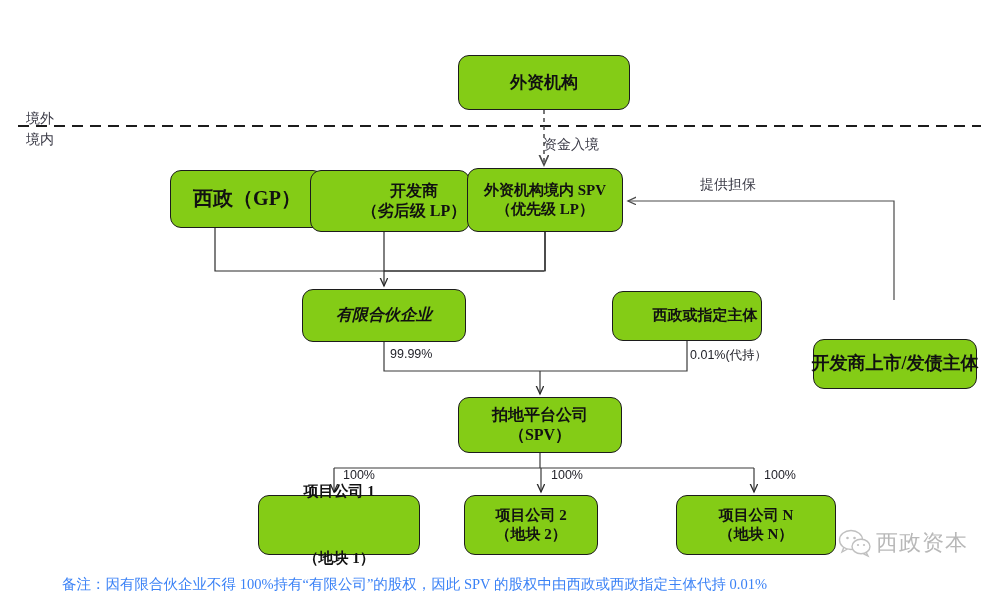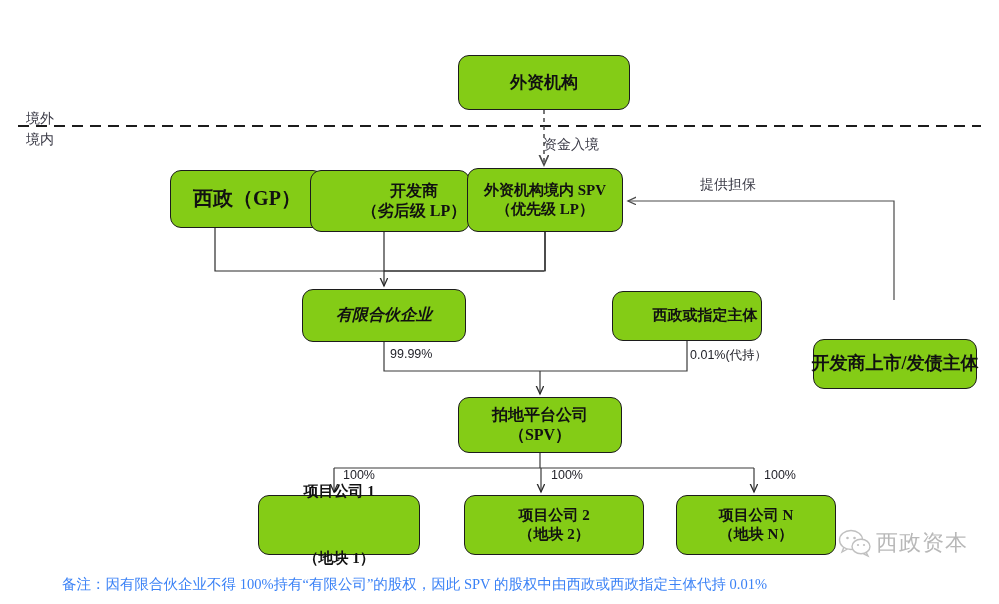--- a/index.html
+++ b/index.html
@@ -49,21 +49,21 @@
   .node .l1,.node .l2{display:block;white-space:nowrap;}
   .n-foreign      {left:458px; top:55px;  width:172px; height:55px; font-size:17px;}
   .n-gp           {left:138px; top:170px; width:154px; height:58px; font-size:20px;margin-left:32px;}
   .n-developer    {left:310px; top:170px; width:160px; height:62px; font-size:16px;padding-left:48px;}
   .n-spv-onshore  {left:467px; top:168px; width:156px; height:64px; font-size:15px;}
   .n-lp-entity    {left:302px; top:289px; width:164px; height:53px; font-size:16px;font-style:italic;}
   .n-xizheng-ent  {left:612px; top:291px; width:150px; height:50px; font-size:15px;padding-left:36px;}
   .n-listed       {left:813px; top:300px; width:164px; height:50px; font-size:18px;margin-top:39px;}
   .n-platform     {left:458px; top:397px; width:164px; height:56px; font-size:16px;}
   .n-proj1        {left:258px; top:495px; width:162px; height:60px; font-size:15px;gap:48px;}
-  .n-proj2        {left:464px; top:495px; width:180px; height:60px; font-size:15px;}
+  .n-proj2        {left:464px; top:495px; width:134px; height:60px; font-size:15px;}
   .n-proj3        {left:676px; top:495px; width:160px; height:60px; font-size:15px;}
 
   
   .lbl{
     position:absolute;
     font-size:14px;
     color:#3a3a46;
     white-space:nowrap;
     font-family:"Liberation Serif","DejaVu Serif",serif;
   }

